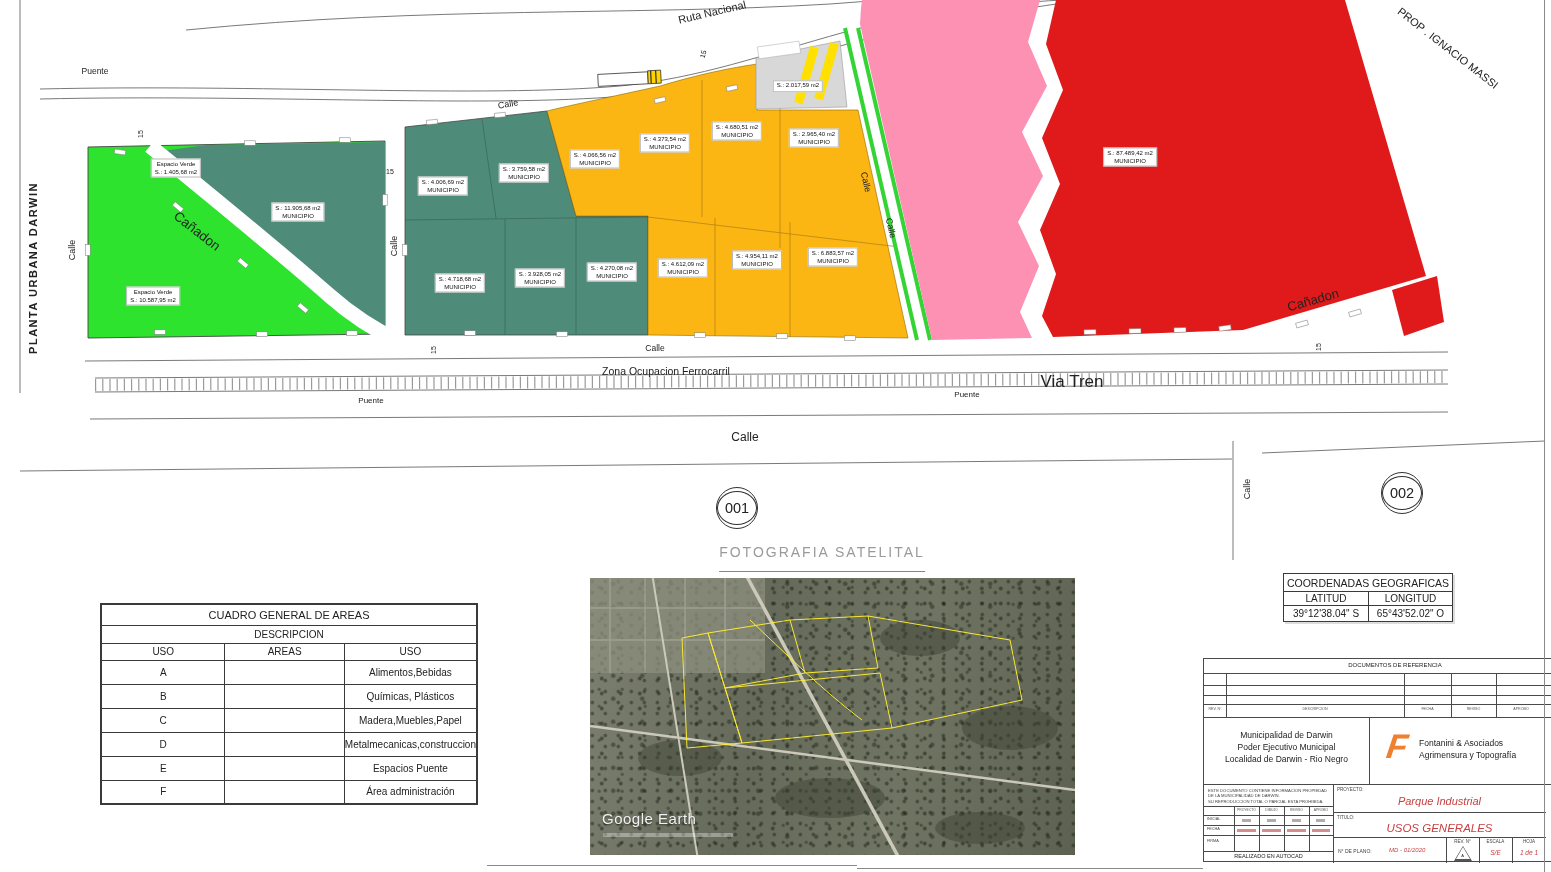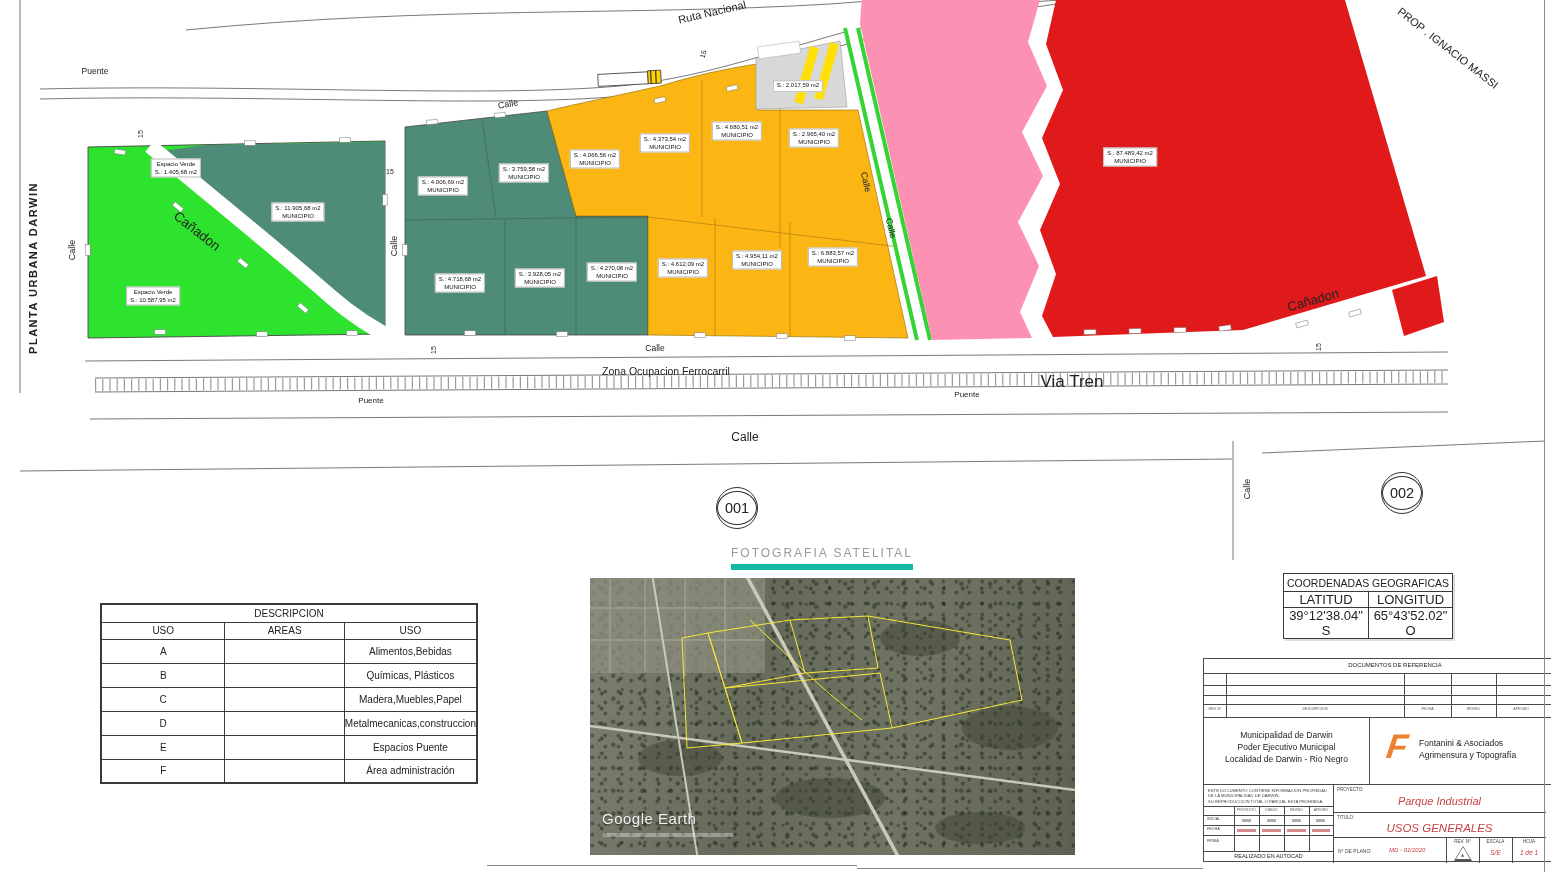--- a/index.html
+++ b/index.html
@@ -27,21 +27,21 @@
   .legend .t-title { height:21px; font-size:11px; }
   .legend .t-sub { height:18px; }
   .legend .t-head { height:17px; }
   .legend .t-row { height:24px; }
   .legend .swatch { padding:0; }
   .legend .swatch div { width:100%; height:100%; }
 
   
   .coords { position:absolute; left:1283px; top:573px; width:170px; border:1.5px solid #3a3a3a;
     border-collapse:collapse; background:#fff; box-shadow:2px 2px 0 #ddd; }
-  .coords td { border:1px solid #3a3a3a; text-align:center; font-size:13px; color:#222; }
+  .coords td { border:1px solid #3a3a3a; text-align:center; font-size:10px; color:#222; }
   .coords .c-title { height:18px; font-size:10.5px; }
   .coords .c-h { height:14px; }
   .coords .c-v { height:16px; }
 
   
   .photo { position:absolute; left:590px; top:578px; width:485px; height:277px; overflow:hidden;
     background:
       radial-gradient(circle at 18% 32%, rgba(30,38,24,.5) 1px, transparent 2.5px),
       radial-gradient(circle at 62% 70%, rgba(25,32,20,.5) 1.2px, transparent 2.6px),
       radial-gradient(circle at 40% 55%, rgba(35,44,28,.45) 1px, transparent 2.2px),
@@ -323,21 +323,21 @@
       <div>MUNICIPIO</div>
     </div>
   <div class="plabel" style="left:798px;top:86px">
       <div>S.: 2.017,59 m2</div>
     </div>
   <div class="plabel" style="left:1130px;top:157px">
       <div>S.: 87.489,42 m2</div>
       <div>MUNICIPIO</div>
     </div>
 
-  <div class="lbl" style="left:822px;top:558px;font-size:12px;color:#9a9a9a;letter-spacing:2px;border-bottom:6px solid #14b8a6;padding-bottom:4px">FOTOGRAFIA SATELITAL</div>
+  <div class="lbl" style="left:822px;top:558px;font-size:14px;color:#9a9a9a;letter-spacing:2px;border-bottom:1px solid #14b8a6;padding-bottom:11px">FOTOGRAFIA SATELITAL</div>
 
   <div class="photo">
     <svg width="485" height="277" viewBox="0 0 485 277">
       <rect x="0" y="0" width="175" height="95" fill="#8c8f7d" opacity="0.75"></rect>
       <g stroke="#a3a596" stroke-width="1.5" opacity="0.8">
         <path d="M20,0 V95"></path>
           <path d="M55,0 V95"></path>
           <path d="M95,0 V98"></path>
           <path d="M135,0 V100"></path>
         <path d="M0,30 H175"></path>
@@ -363,20 +363,23 @@
         <path d="M278,38 L420,62 L432,122 L302,150"></path>
         <path d="M160,42 C192,72 232,112 272,142"></path>
       </g>
     </svg>
     <div class="photo-credit">Google Earth</div>
     <div class="photo-attrib"></div>
   </div>
 
   <table class="legend">
     <tbody>
+        <tr>
+          <td class="t-title" colspan="3">CUADRO GENERAL DE AREAS</td>
+        </tr>
     <tr>
           <td class="t-sub" colspan="3">DESCRIPCION</td>
         </tr>
     <tr class="t-head">
       <td style="width:133px">USO</td>
       <td style="width:127px">AREAS</td>
       <td style="width:118px">USO</td>
     </tr>
     <tr class="t-row">
       <td>A</td>

